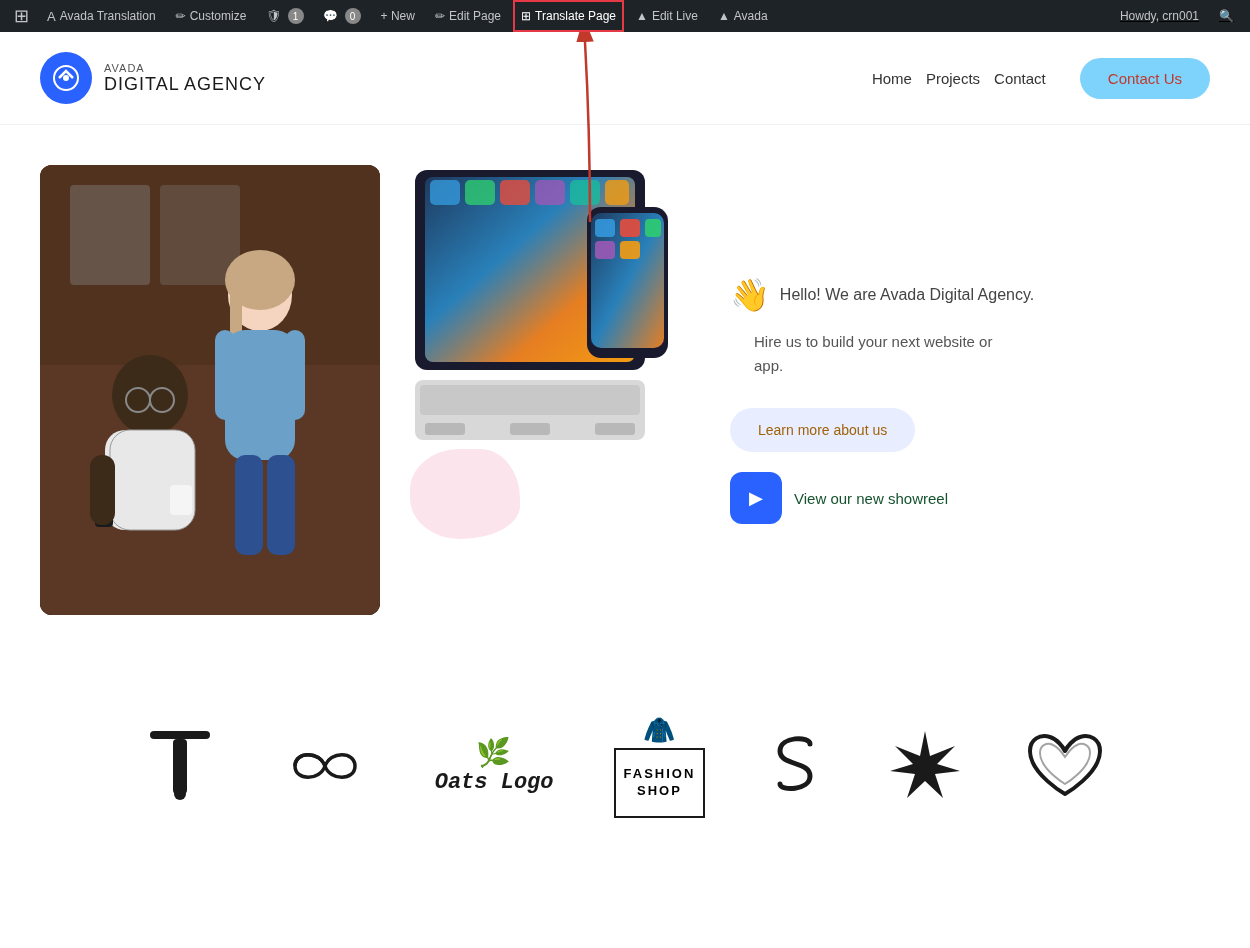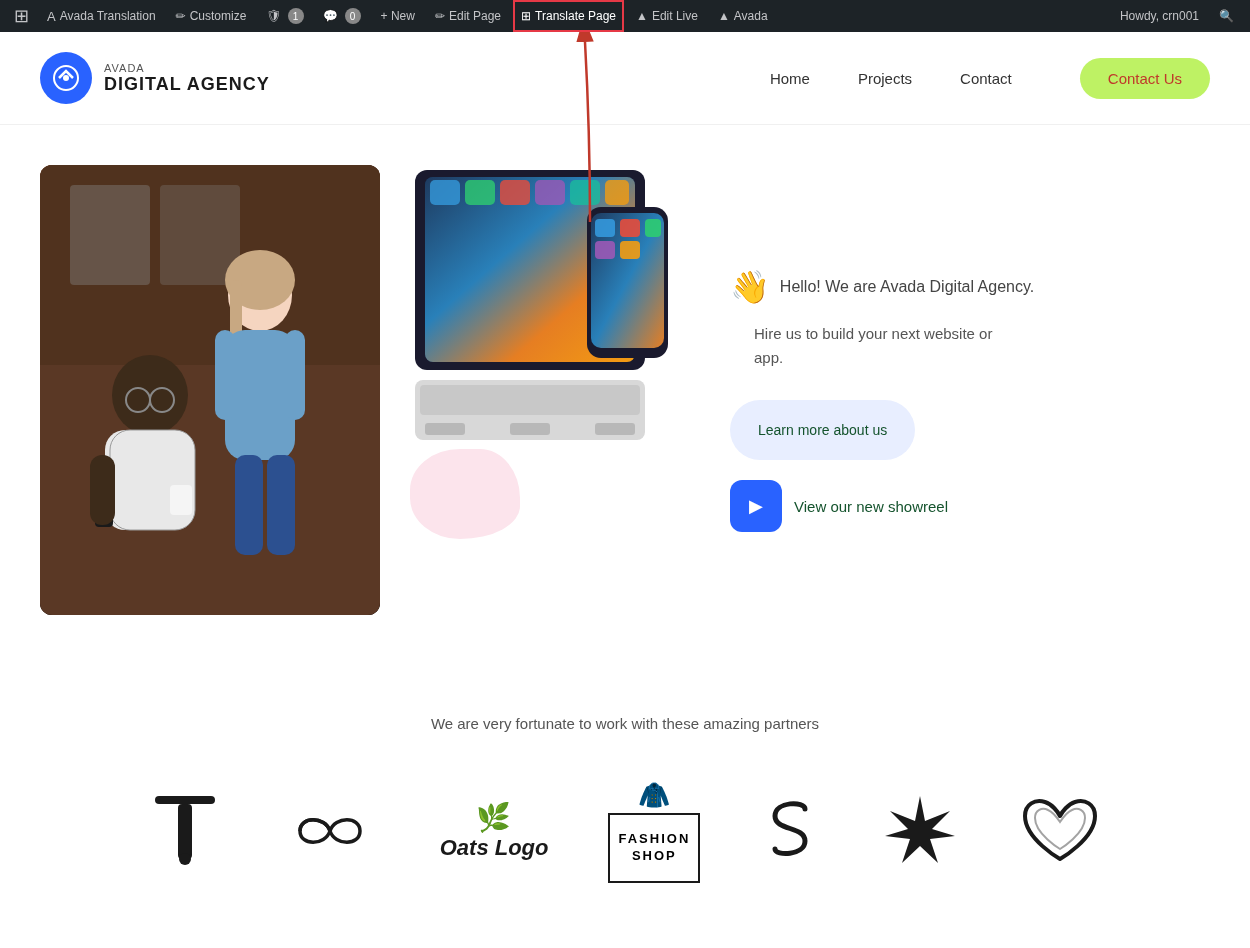--- a/index.html
+++ b/index.html
@@ -31,20 +31,21 @@
     .admin-bar-item.highlighted {
       outline: 2px solid #e63946;
       outline-offset: -2px;
       color: #fff;
     }
     .admin-bar-right {
       margin-left: auto;
       display: flex;
       align-items: flex-end;
       gap: 4px;
+      text-decoration: underline;
     }
     .wp-logo { font-size: 18px; color: #c3c4c7; padding: 0 6px; }
 
     
     .arrow-annotation {
       position: absolute;
       top: 32px;
       left: 530px;
       z-index: 200;
       pointer-events: none;
@@ -72,36 +73,36 @@
       border-radius: 50%;
       display: flex;
       align-items: center;
       justify-content: center;
       color: #fff;
       font-size: 20px;
       font-weight: bold;
     }
     .logo-text-wrap { display: flex; flex-direction: column; }
     .logo-small { font-size: 11px; color: #555; letter-spacing: 1px; text-transform: uppercase; }
-    .logo-big { font-size: 18px; font-weight: 700; color: #1a1a1a; letter-spacing: 1px; text-transform: uppercase; }
+    .logo-big { font-size: 18px; font-weight: 400; color: #1a1a1a; letter-spacing: 1px; text-transform: uppercase; }
 
     #site-nav {
       margin-left: auto;
       display: flex;
       align-items: center;
-      gap: 48px;
+      gap: 14px;
     }
     .nav-link {
       color: #333;
       font-size: 15px;
       text-decoration: none;
       cursor: pointer;
     }
     .contact-btn {
-      background: #bef264;
+      background: #7dd3fc;
       color: #c0392b;
       border: none;
       border-radius: 30px;
       padding: 12px 28px;
       font-size: 15px;
       cursor: pointer;
       font-weight: 500;
       margin-left: 20px;
     }
 
@@ -172,24 +173,24 @@
     .hero-sub {
       font-size: 15px;
       color: #555;
       line-height: 1.6;
       margin-bottom: 30px;
       max-width: 240px;
       margin-left: 24px;
     }
     .learn-more-btn {
       background: #e8eeff;
-      color: #14532d;
+      color: #a16207;
       border: none;
       border-radius: 30px;
-      padding: 22px 28px;
+      padding: 14px 28px;
       font-size: 14px;
       cursor: pointer;
       font-weight: 500;
     }
     .showreel-wrap {
       display: flex;
       align-items: center;
       gap: 12px;
       margin-top: 20px;
     }
@@ -463,42 +464,41 @@
     <div class="showreel-wrap">
       <button class="play-btn">
         <span>▶</span>
       </button>
       <a class="showreel-link" href="#">View our new showreel</a>
     </div>
   </div>
 </div>
 
 <div id="partners">
-  <p class="partners-tagline">We are very fortunate to work with these amazing partners</p>
   <div class="partners-logos">
 
     <div class="partner-logo">
       <svg width="70" height="80" viewBox="0 0 70 80" xmlns="http://www.w3.org/2000/svg">
         <rect x="5" y="5" width="60" height="8" fill="#1a1a1a" rx="4"></rect>
         <rect x="28" y="13" width="14" height="55" fill="#1a1a1a" rx="4"></rect>
         <ellipse cx="35" cy="68" rx="6" ry="6" fill="#1a1a1a"></ellipse>
       </svg>
     </div>
 
     <div class="partner-logo">
       <svg width="100" height="50" viewBox="0 0 100 50" xmlns="http://www.w3.org/2000/svg">
         <path d="M20 25 C20 10, 45 10, 50 25 C55 40, 80 40, 80 25 C80 10, 55 10, 50 25 C45 40, 20 40, 20 25 Z" fill="none" stroke="#1a1a1a" stroke-width="3.5"></path>
         <path d="M 20 25 C20 10, 45 10, 50 25" fill="none" stroke="#1a1a1a" stroke-width="3.5"></path>
       </svg>
     </div>
 
     <div class="partner-logo">
       <div class="partner-logo-text">
         <span style="font-size:28px;">🌿</span>
-        <span style="font-size:22px; font-weight:700; font-style:italic;">Oats Logo</span>
+        <span style="font-size:22px; font-weight:700; font-style:italic;font-family:Liberation Mono, monospace;">Oats Logo</span>
       </div>
     </div>
 
     <div class="partner-logo">
       <div style="text-align:center;">
         <div style="font-size:26px; margin-bottom:2px;">🧥</div>
         <div style="border: 2px solid #1a1a1a; padding: 16px 8px; line-height:1.3;">
           <div style="font-size:13px; font-weight:700; letter-spacing:2px;">FASHION</div>
           <div style="font-size:13px; font-weight:700; letter-spacing:2px;">SHOP</div>
         </div>

